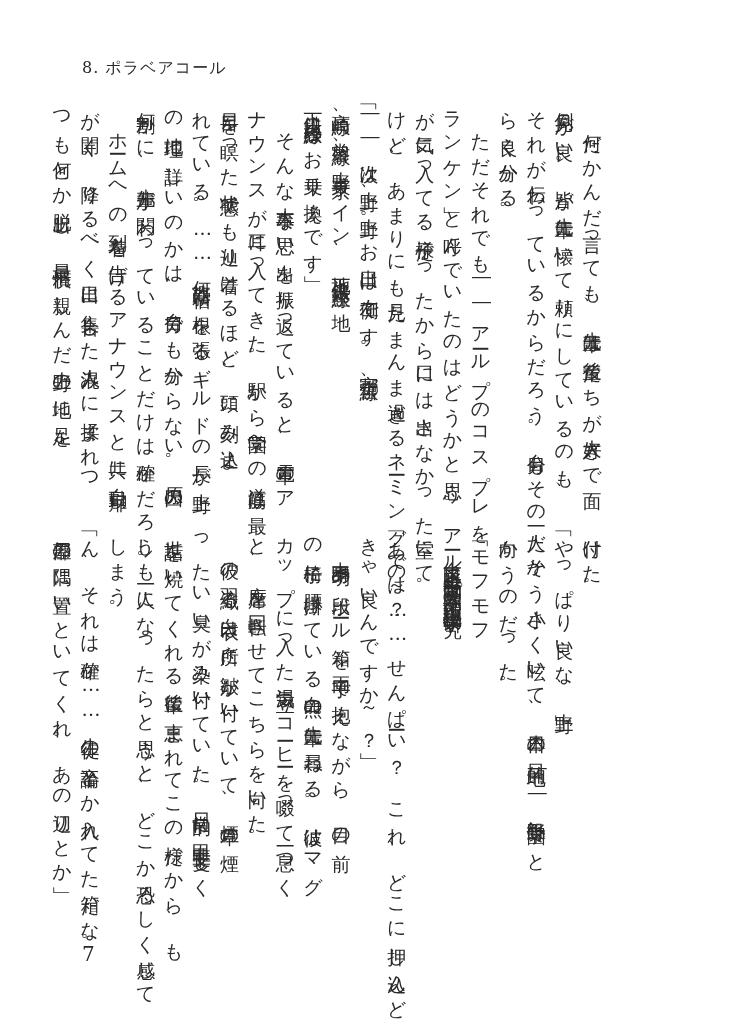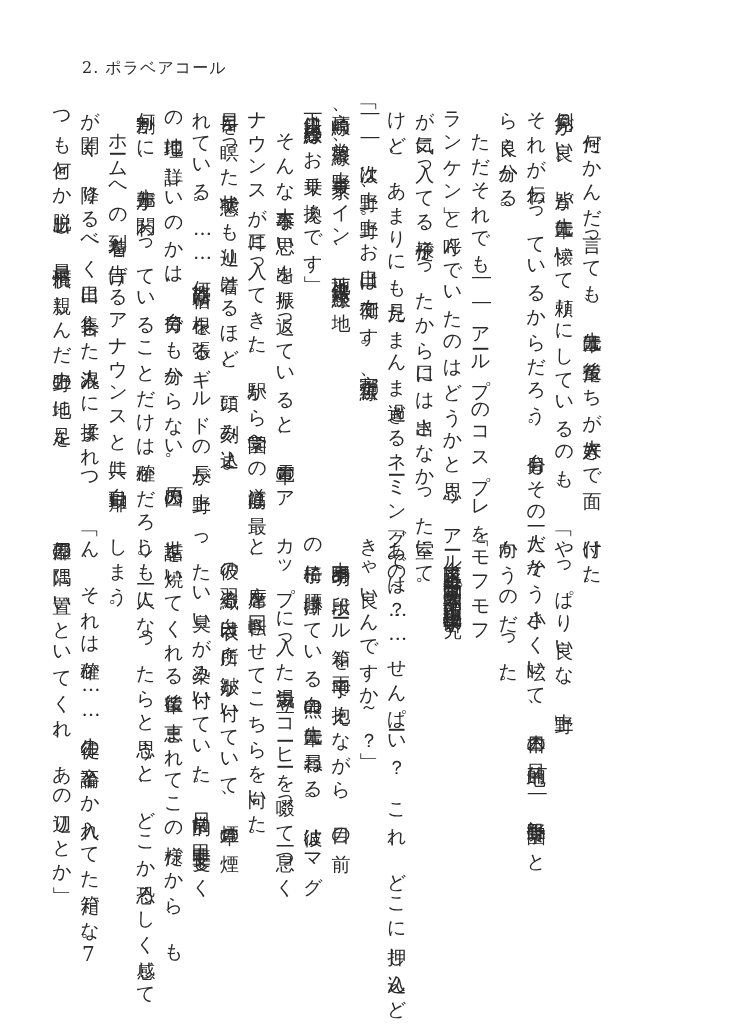--- a/index.html
+++ b/index.html
@@ -9,21 +9,21 @@
   .block{position:absolute;display:flex;flex-direction:row-reverse;}
   .block.upper{top:98px;right:124px;height:390px;}
   .block.lower{top:525px;right:124px;height:400px;}
   .col{writing-mode:vertical-rl;text-orientation:upright;font-size:19px;line-height:27.9px;
        width:27.9px;white-space:nowrap;letter-spacing:2.6px;overflow:visible;}
   .pagenum{position:absolute;left:82px;top:942px;font-size:20px;}
 </style>
 </head>
 <body>
 
-<div class="heading">2. ポラベアコール</div>
+<div class="heading">8. ポラベアコール</div>
 
 <div class="block upper" id="upper">
     <div class="col">　何だかんだ言っても、先輩は後輩たちが大好きで面</div>
     <div class="col">倒見が良い。皆が先輩に懐いて頼りにしているのも、</div>
     <div class="col">それが伝わっているからだろう。自分もその一人だか</div>
     <div class="col">ら良く分かる。</div>
     <div class="col">　ただそれでも――アールプのコスプレを「モフモフ</div>
     <div class="col">ランケン」と呼んでいたのはどうかと思う。アールプ</div>
     <div class="col">が気に入ってる様子だったから口には出さなかった</div>
     <div class="col">けど、あまりにも見たまんま過ぎるネーミングでは？</div>

